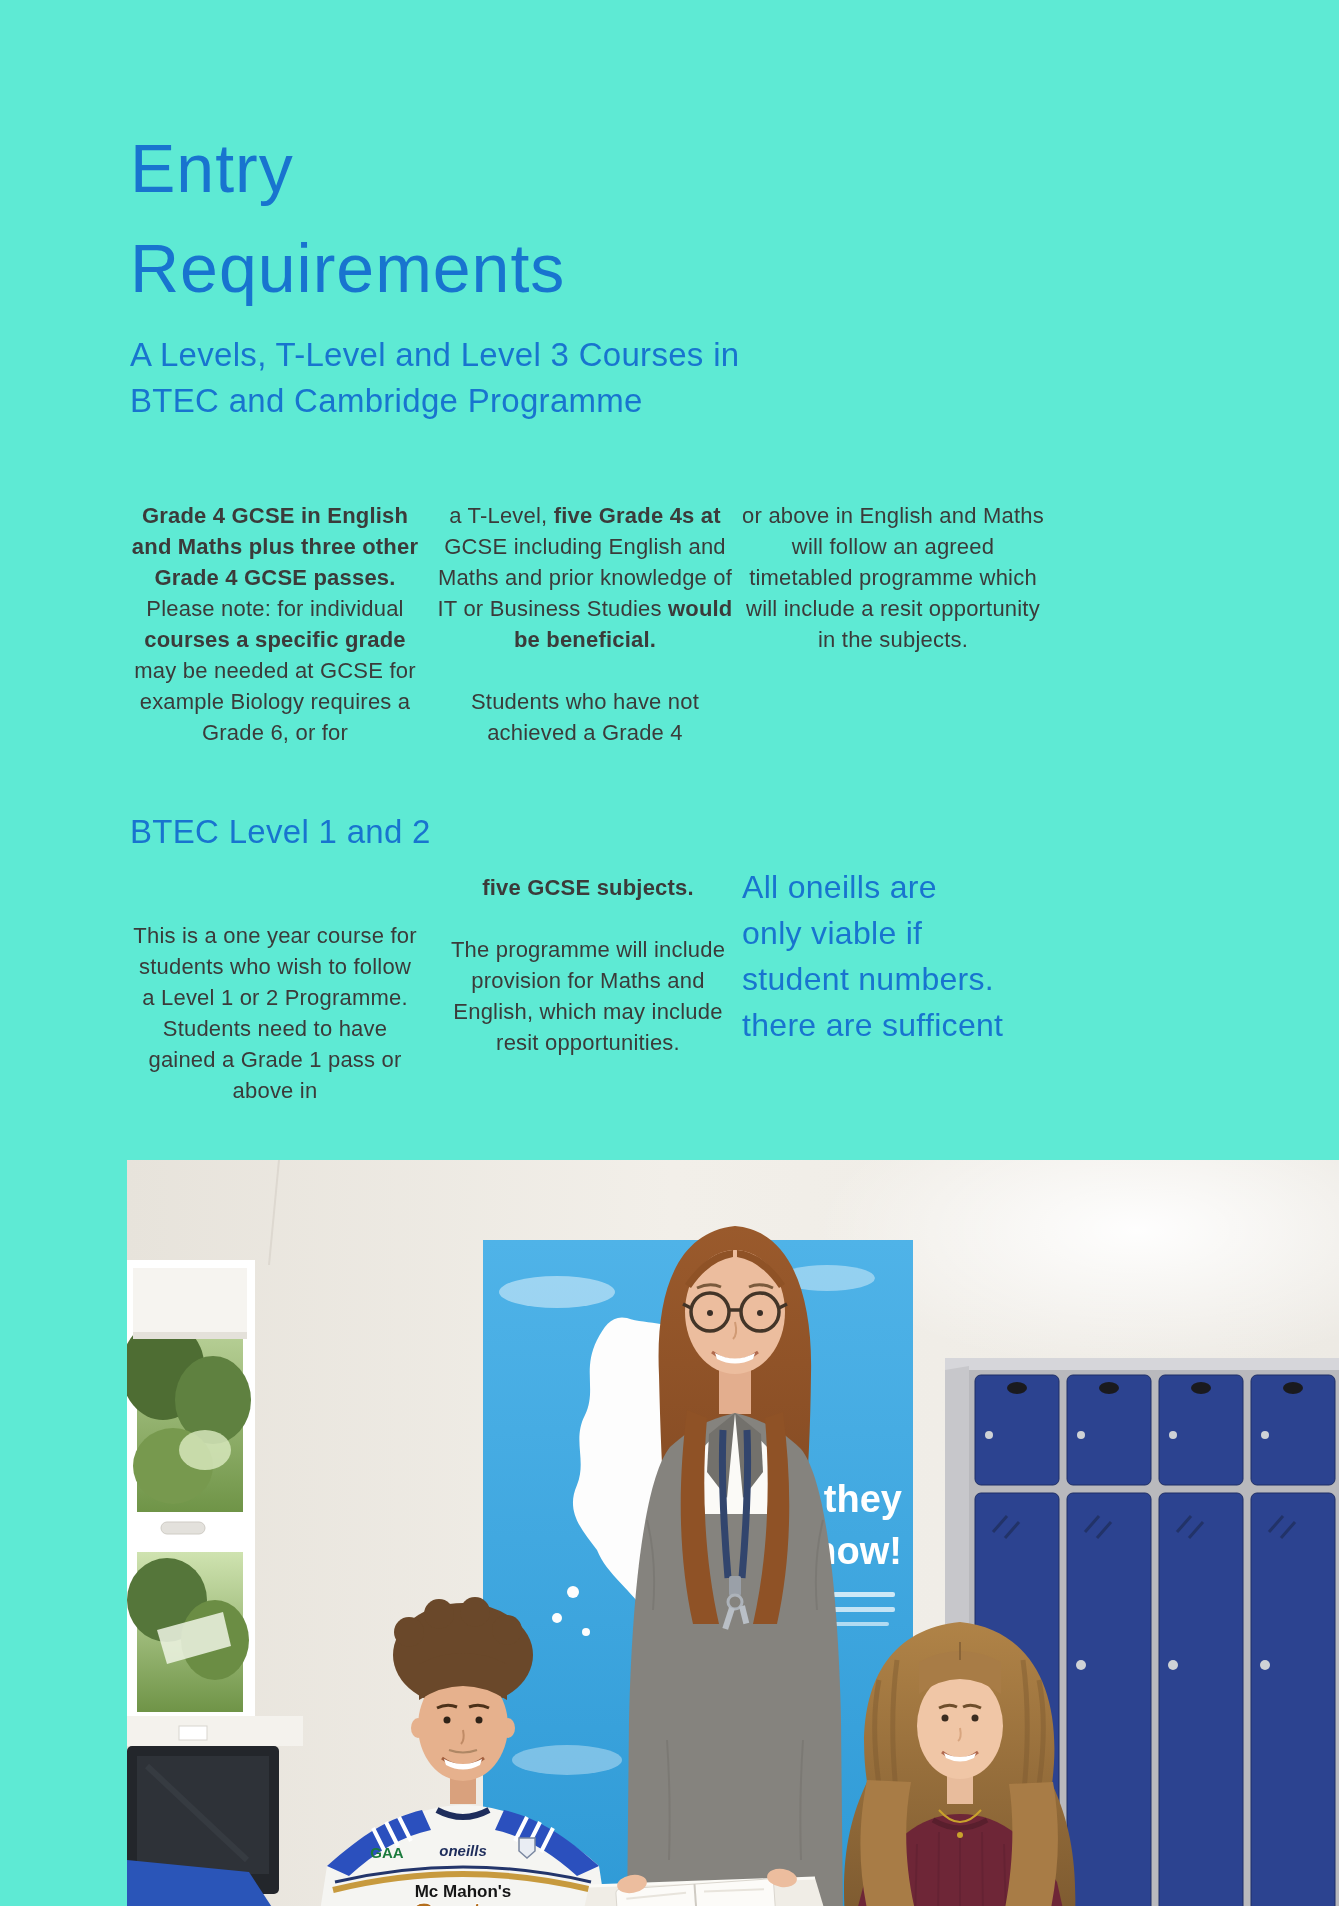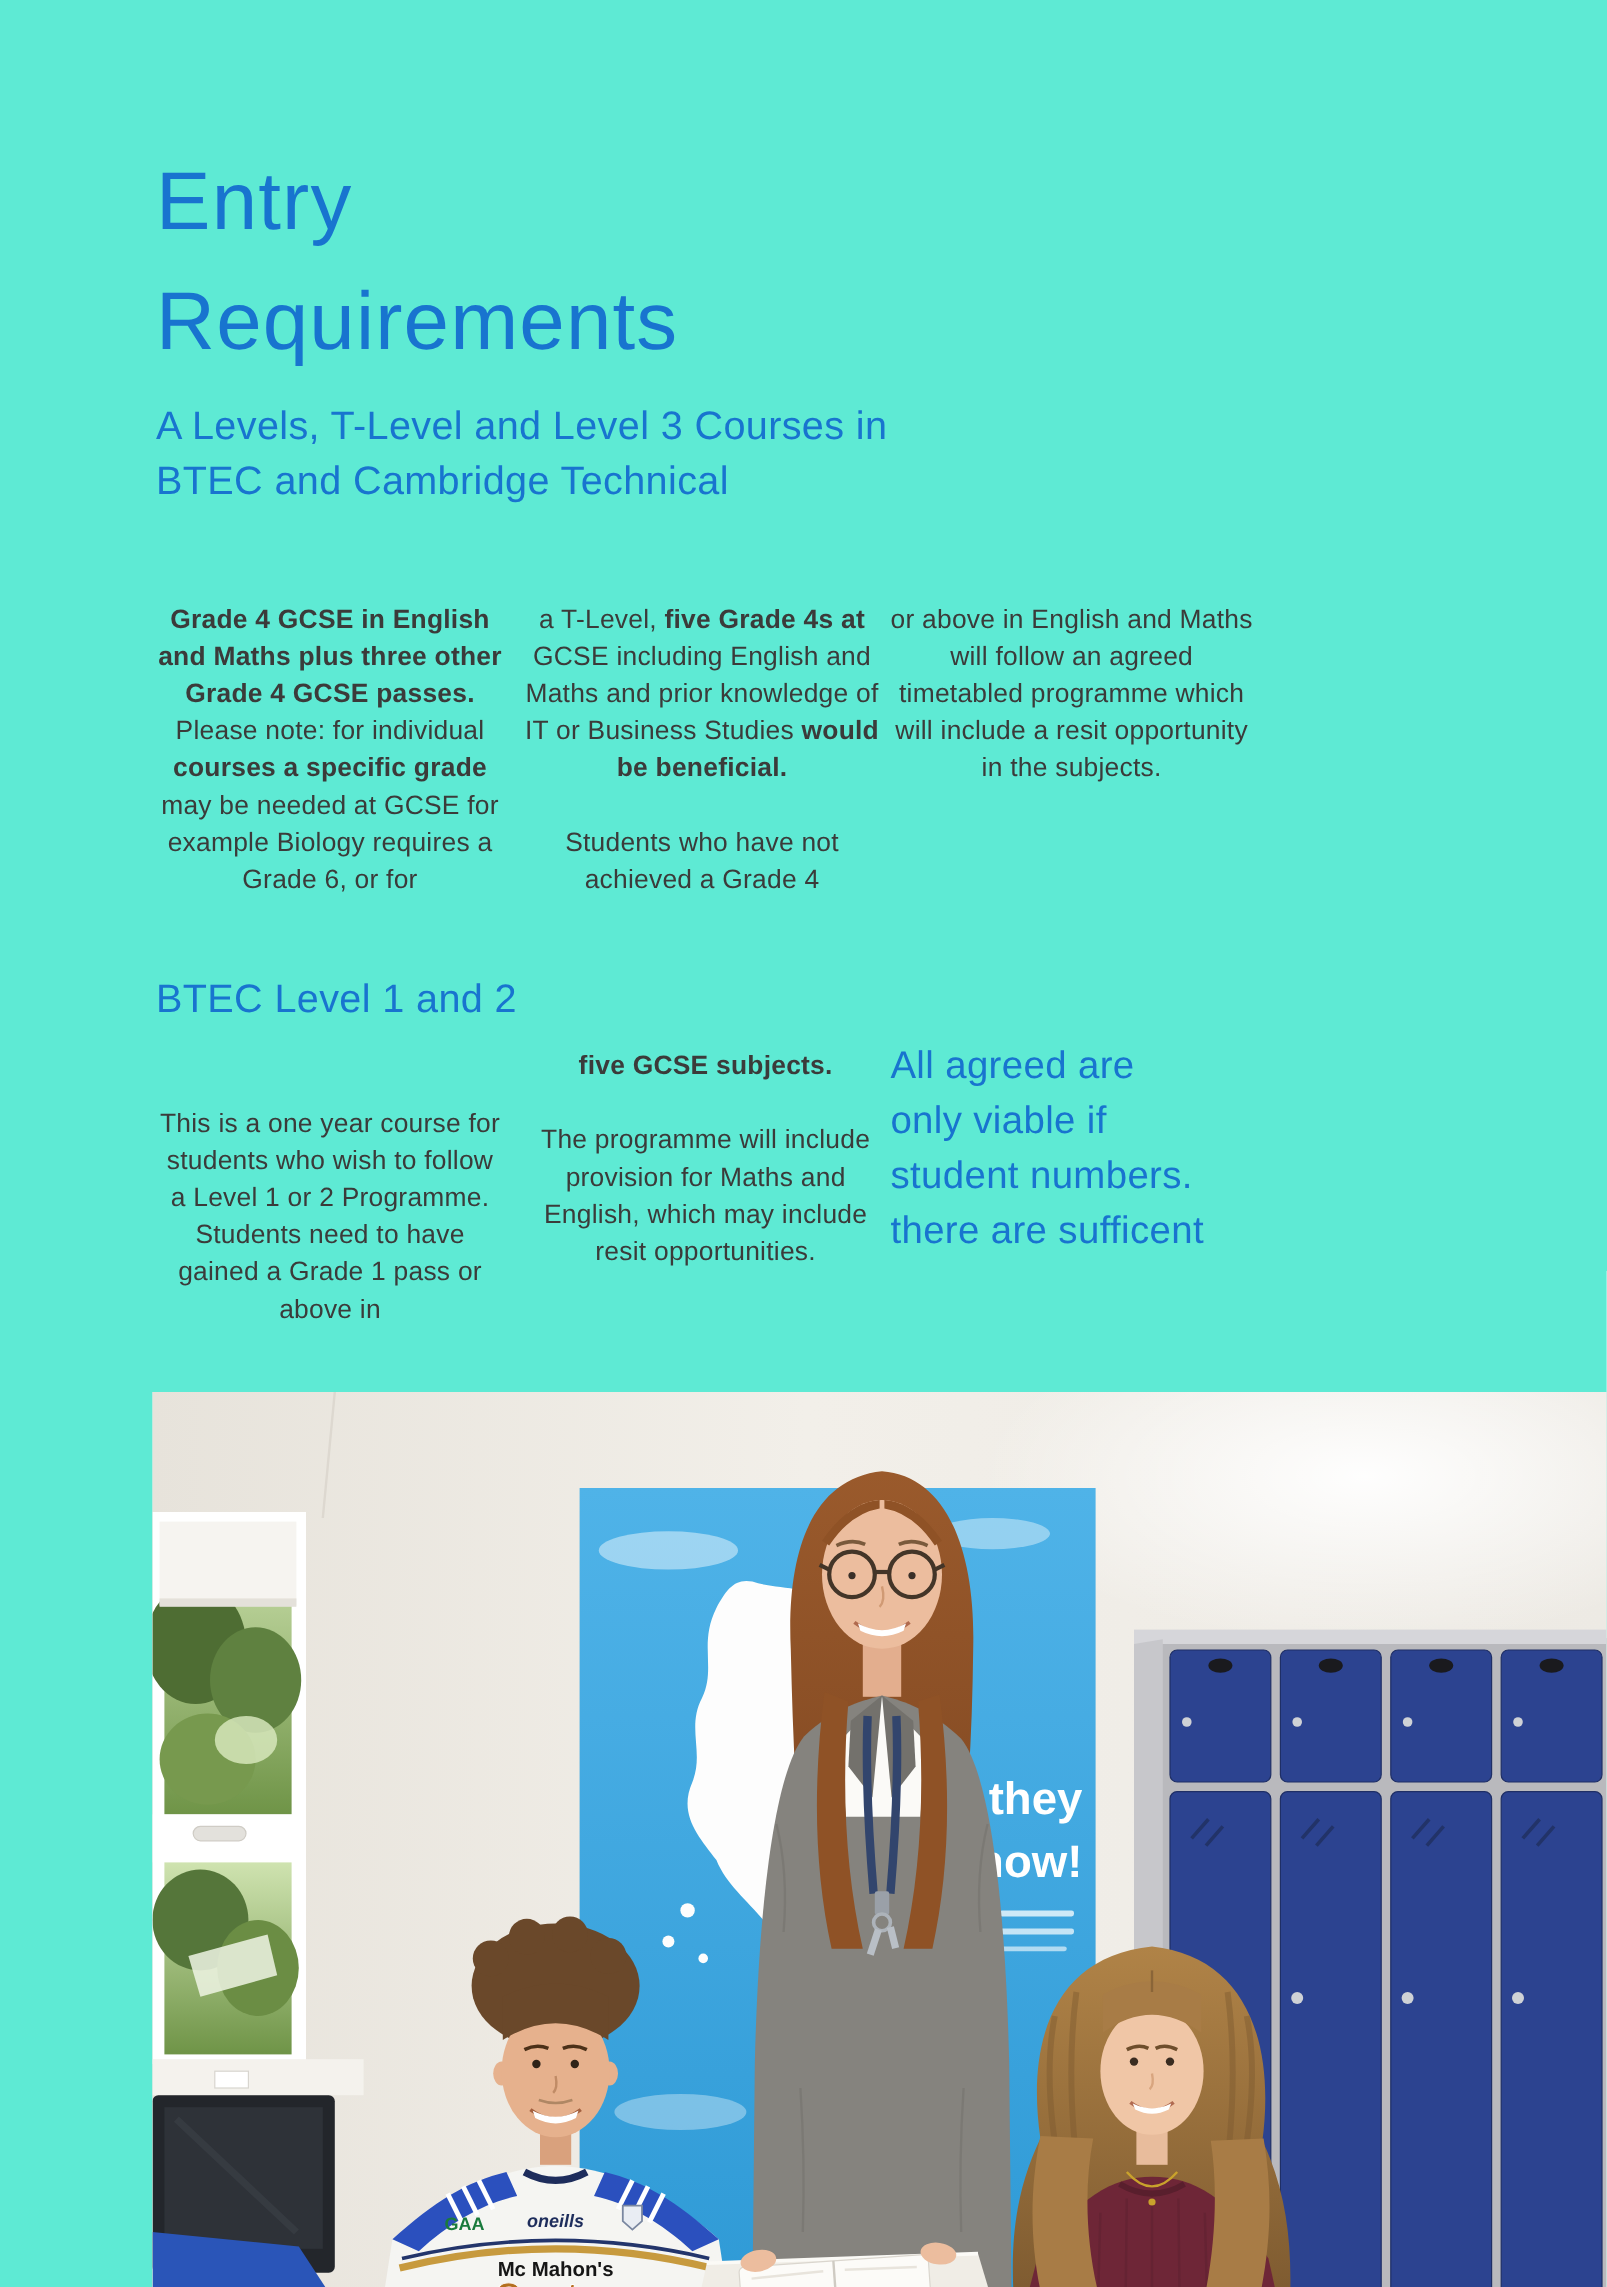--- a/index.html
+++ b/index.html
@@ -43,21 +43,21 @@
 
 <div class="page">
 
   <h1 class="page-title">
     <div>Entry</div>
     <div>Requirements</div>
   </h1>
 
   <h2 class="subhead alevel">
     <div>A Levels, T-Level and Level 3 Courses in</div>
-    <div>BTEC and Cambridge Technical</div>
+    <div>BTEC and Cambridge Programme</div>
   </h2>
 
   <div class="col s1c1">
     <p><strong>Grade 4 GCSE in English and Maths plus three other Grade 4 GCSE passes.</strong><span> Please note: for individual </span><strong>courses a specific grade</strong><span> may be needed at GCSE for example Biology requires a Grade 6, or for</span></p>
   </div>
 
   <div class="col s1c2">
     <p><span>a T-Level, </span><strong>five Grade 4s at</strong><span> GCSE including English and Maths and prior knowledge of IT or Business Studies </span><strong>would be beneficial.</strong></p>
     <p>Students who have not achieved a Grade 4</p>
   </div>
@@ -71,21 +71,21 @@
   <div class="col s2c1">
     <p>This is a one year course for students who wish to follow a Level 1 or 2 Programme. Students need to have gained a Grade 1 pass or above in</p>
   </div>
 
   <div class="col s2c2">
     <p><strong>five GCSE subjects.</strong></p>
     <p>The programme will include provision for Maths and English, which may include resit opportunities.</p>
   </div>
 
   <div class="callout">
-    <div>All agreed are</div>
+    <div>All oneills are</div>
     <div>only viable if</div>
     <div>student numbers.</div>
     <div>there are sufficent</div>
   </div>
 
   <div class="photo">
     <svg width="1212" height="758" viewBox="0 0 1212 758" xmlns="http://www.w3.org/2000/svg">
       <defs>
         <linearGradient id="wallg" x1="0" y1="0" x2="1" y2="0">
           <stop offset="0" stop-color="#E7E3DB"></stop>

